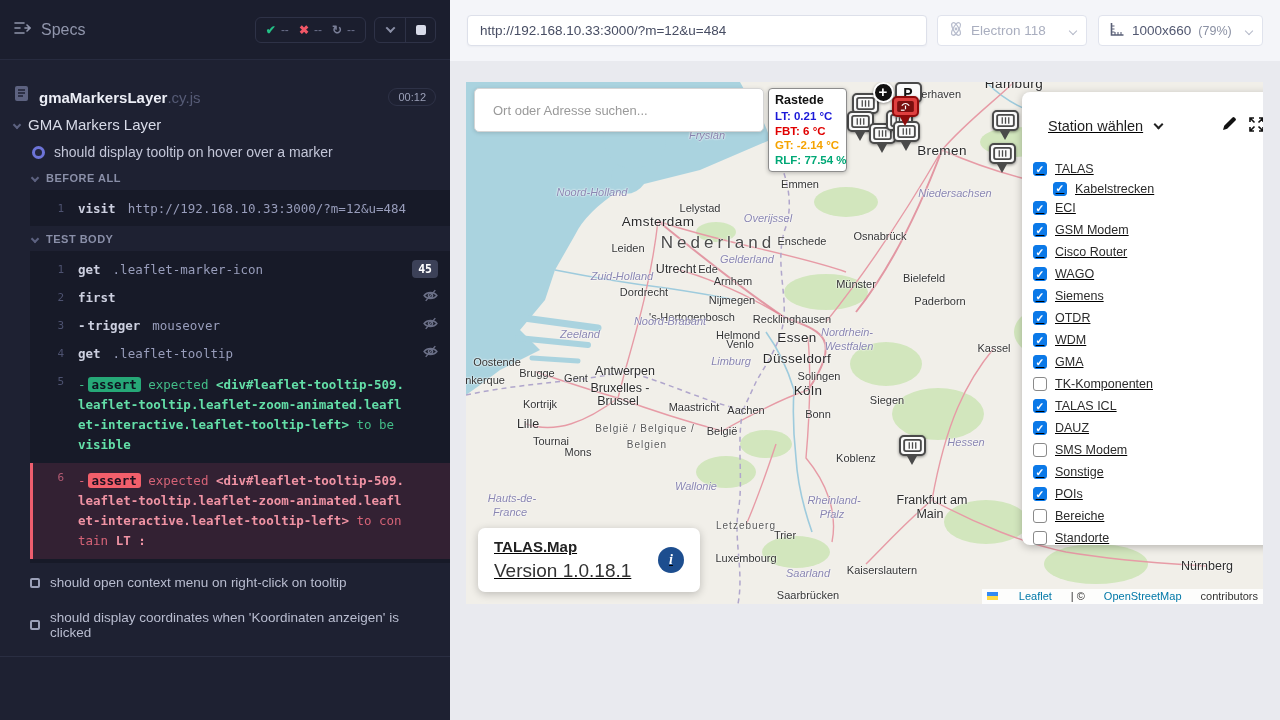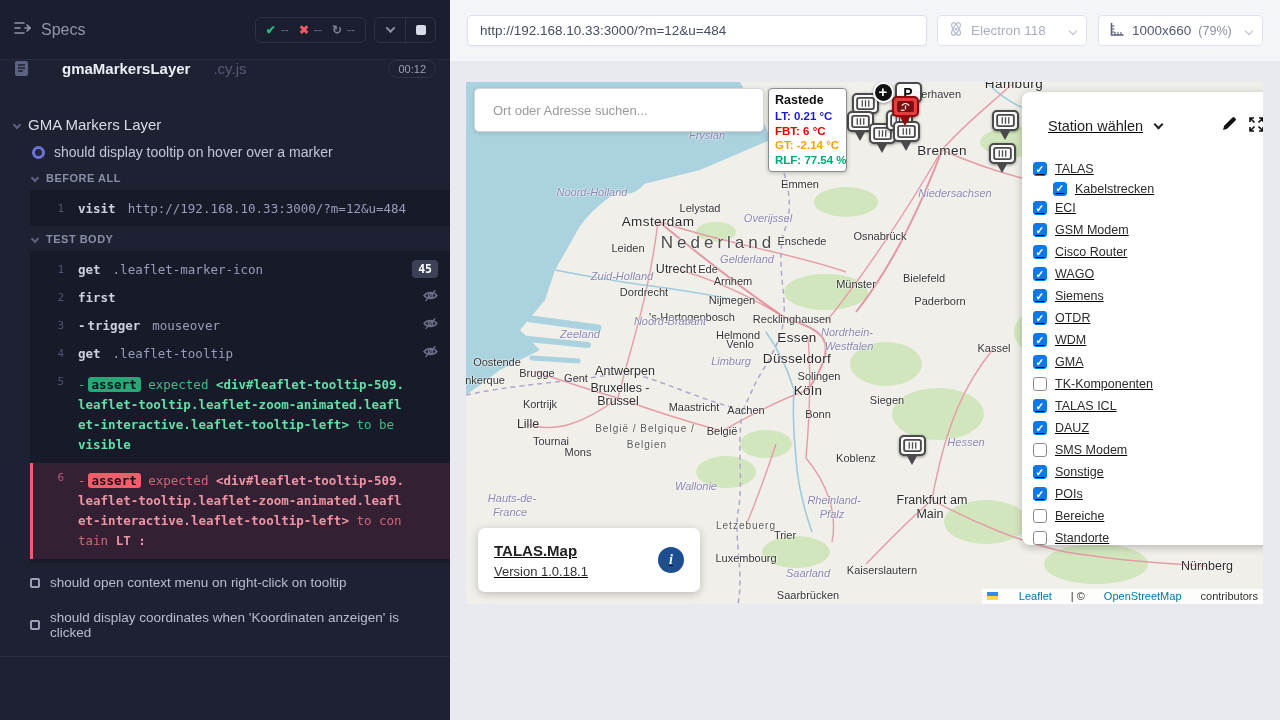--- a/index.html
+++ b/index.html
@@ -13,21 +13,21 @@
   .stat-group { display:flex; align-items:center; border:1px solid #2e3247; border-radius:6px; height:26px; padding:0 10px; gap:10px; }
   .stat { display:flex; align-items:center; gap:5px; font-size:12px; color:#6a6f8a; }
   .stat .glyph { font-size:12px; font-weight:bold; }
   .glyph.pass { color:#23c186; } .glyph.fail { color:#f25767; } .glyph.pend { color:#7a7f98; }
   .btn-group { display:flex; align-items:stretch; border:1px solid #2e3247; border-radius:6px; height:26px; margin-left:8px; overflow:hidden;}
   .icon-btn { width:30px; display:flex; align-items:center; justify-content:center; }
   .icon-btn + .icon-btn { border-left:1px solid #2e3247; }
   .chev { width:7px; height:7px; border-right:2px solid #8a8fa6; border-bottom:2px solid #8a8fa6; transform:rotate(45deg) translate(-1px,-1px); }
   .stop-sq { width:10px; height:10px; background:#d8dbe8; border-radius:2px; }
 
-  .spec-row { height:46px; display:flex; align-items:flex-start; padding:0 14px;gap:23px; }
+  .spec-row { height:46px; display:flex; align-items:flex-end; padding:0 14px; }
   .spec-name { font-size:15px; font-weight:bold; color:#eceef6; margin-left:10px;}
   .spec-ext { font-size:15px; color:#565b76; }
   .spec-time { margin-left:auto; border:1px solid #2e3247; border-radius:11px; padding:2px 9px; font-size:11px; color:#9ba0b8; }
 
   .log { padding:4px 0 0 0; }
   .suite-row { display:flex; align-items:center; padding:6px 14px; gap:8px; }
   .suite-title { font-size:15px; color:#d8dbe8; }
   .test-row { display:flex; align-items:center; padding:5px 14px 5px 32px; gap:9px;}
   .test-title { font-size:14px; color:#c3c6d8; }
   .ring { width:13px; height:13px; border-radius:50%; border:3px solid #6d74d8; background:#23263c; flex:0 0 auto;}
@@ -121,21 +121,21 @@
   .check-row { display:flex; align-items:center; height:22px; gap:8px; }
   .check-row.indent { padding-left:20px; height:17px; }
   .cbox { width:14px; height:14px; border-radius:3px; border:1px solid #8a8a8a; background:#fff; display:flex; align-items:center; justify-content:center; flex:0 0 auto;}
   .cbox.checked { background:#0b79e8; border-color:#0b79e8; }
   .cbox.checked::after { content:"✓"; color:#fff; font-size:10.5px; font-weight:bold; line-height:1; }
   .check-label { font-size:12.5px; color:#2c2c2c; }
 
   
   .ver-card { position:absolute; left:12px; top:446px; width:222px; height:64px; background:#fff; border-radius:7px; z-index:9; box-shadow:0 2px 8px rgba(0,0,0,.22); padding:10px 16px; display:flex; align-items:center;text-decoration:underline;}
   .ver-title { font-size:15px; font-weight:bold; color:#222; }
-  .ver-sub { font-size:13px; color:#333; margin-top:5px;}
+  .ver-sub { font-size:19px; color:#333; margin-top:5px;}
   .info-circle { margin-left:auto; width:26px; height:26px; border-radius:50%; background:#1d4e8f; color:#fff; display:flex; align-items:center; justify-content:center; font-weight:bold; font-size:14px; font-family:"Liberation Serif",serif; font-style:italic;}
 
   
   .attribution { position:absolute; right:0; bottom:0; background:rgba(255,255,255,.85); font-size:11px; color:#333; padding:1px 5px 2px 5px; z-index:10; display:flex; align-items:center; gap:19px;}
   .attribution a { color:#0078A8; text-decoration:none; }
   .ua-flag { width:11px; height:8px; display:inline-block; background:linear-gradient(#338AF3 50%, #FFDA44 50%); margin-right:2px; }
 </style>
 </head>
 <body>
 

